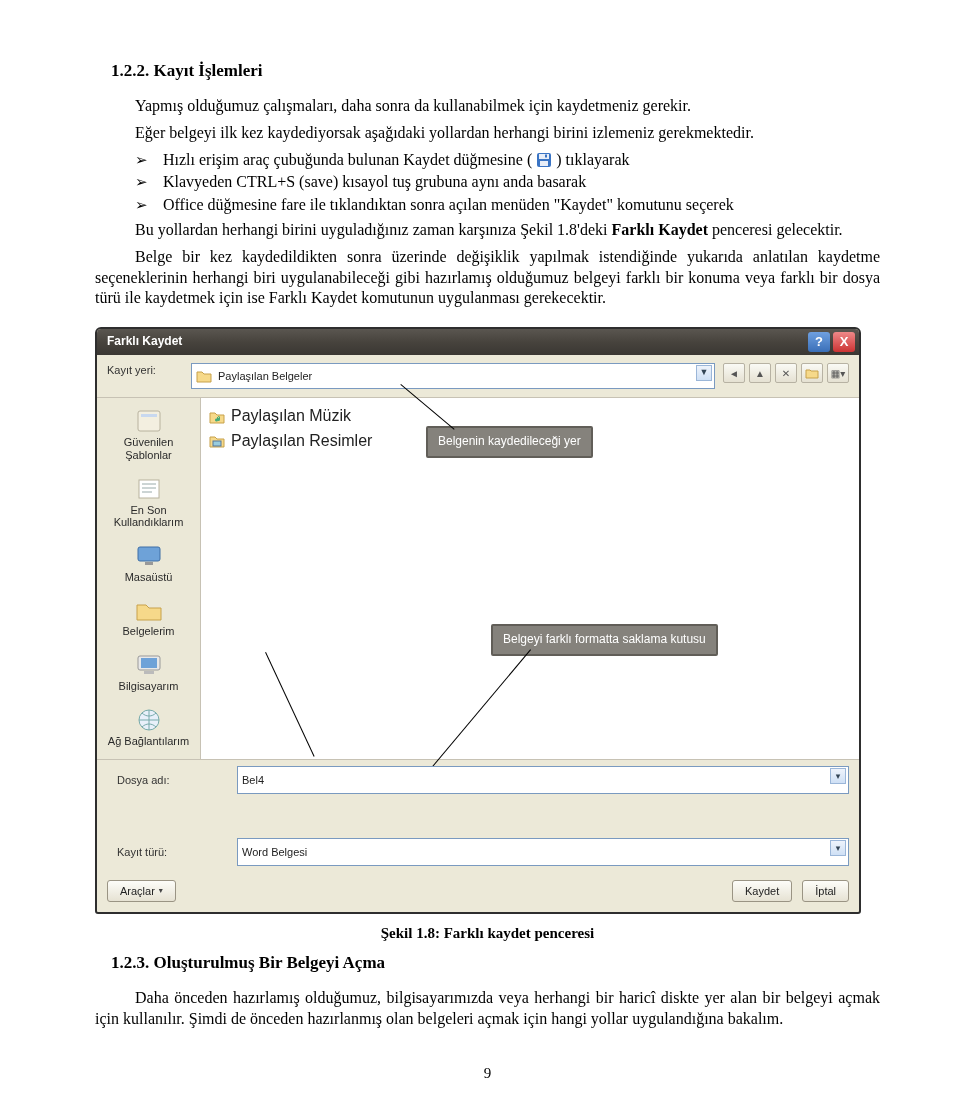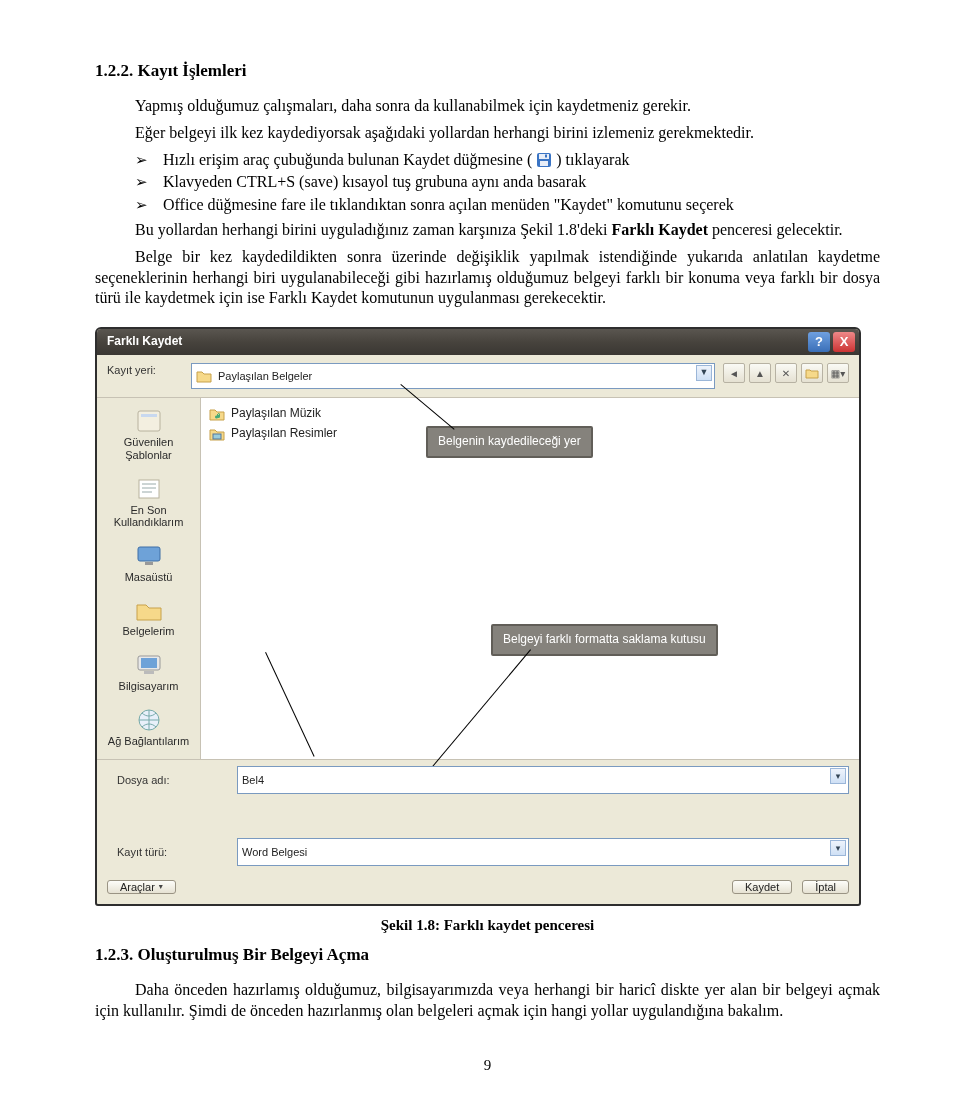--- a/index.html
+++ b/index.html
@@ -8,21 +8,21 @@
     padding: 60px 80px 40px 95px;
     font-family: "Times New Roman", Times, serif;
     font-size: 16px;
     line-height: 1.3;
     color: #000;
     background: #fff;
     width: 960px;
   }
   .heading {
     font-weight: bold;
-    margin: 0 0 14px 0;
+    margin: 0 0 14px 16px;
     font-size: 17px;
   }
   .para {
     text-align: justify;
     margin: 0 0 6px 0;
   }
   .indent { text-indent: 40px; }
   .bullets { margin: 6px 0 4px 0; }
   .bullet-row {
     display: flex;
@@ -142,21 +142,21 @@
   }
   .filepane {
     flex: 1;
     background: #fff;
     position: relative;
     padding: 6px 8px;
   }
   .fileitem {
     display:flex; align-items:center; gap:6px;
     padding: 2px 0;
-    font-size: 12px;
+    font-size: 16px;
   }
   .callout {
     position: absolute;
     background: #85827c;
     color: #fff;
     padding: 6px 10px;
     font-size: 12px;
     border: 2px solid #615e58;
     border-radius: 2px;
     white-space: nowrap;
@@ -187,21 +187,21 @@
     width:16px;height:16px;
     background:linear-gradient(#eef3fb,#cfe0f5);
     border:1px solid #9bb6d8;
     display:flex;align-items:center;justify-content:center;
     font-size:9px;color:#345;
   }
   .footer {
     display:flex; align-items:center; padding: 6px 10px 10px 10px; gap:10px;
   }
   .btn {
-    height: 14px;
+    height: 22px;
     padding: 0 12px;
     background: linear-gradient(#fdfdf9,#e6e2d3);
     border: 1px solid #9a9484;
     border-radius: 3px;
     font-size: 11px;
     display:flex;align-items:center;gap:4px;
     color:#222;
   }
   .btn .tri { font-size:8px; color:#444;}
   .footer .spacer { flex:1; }

